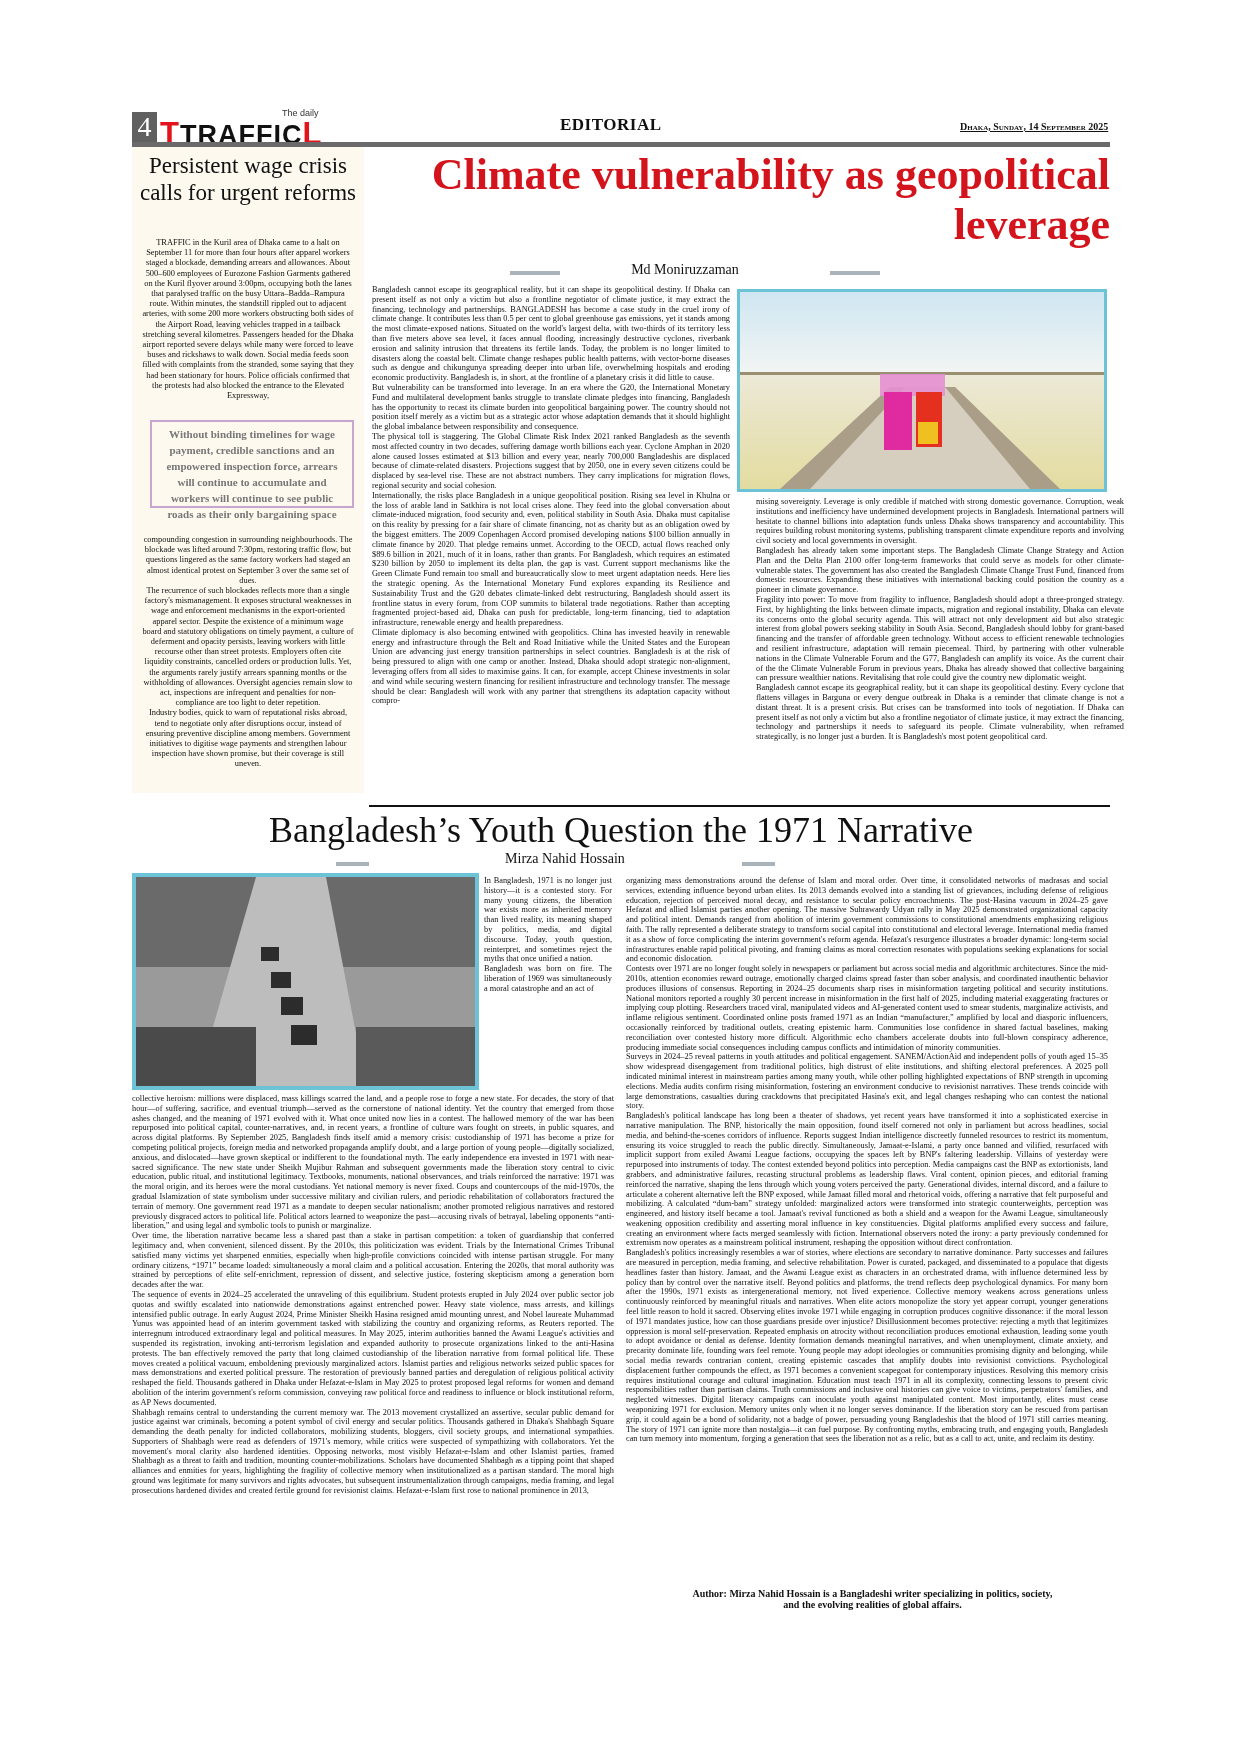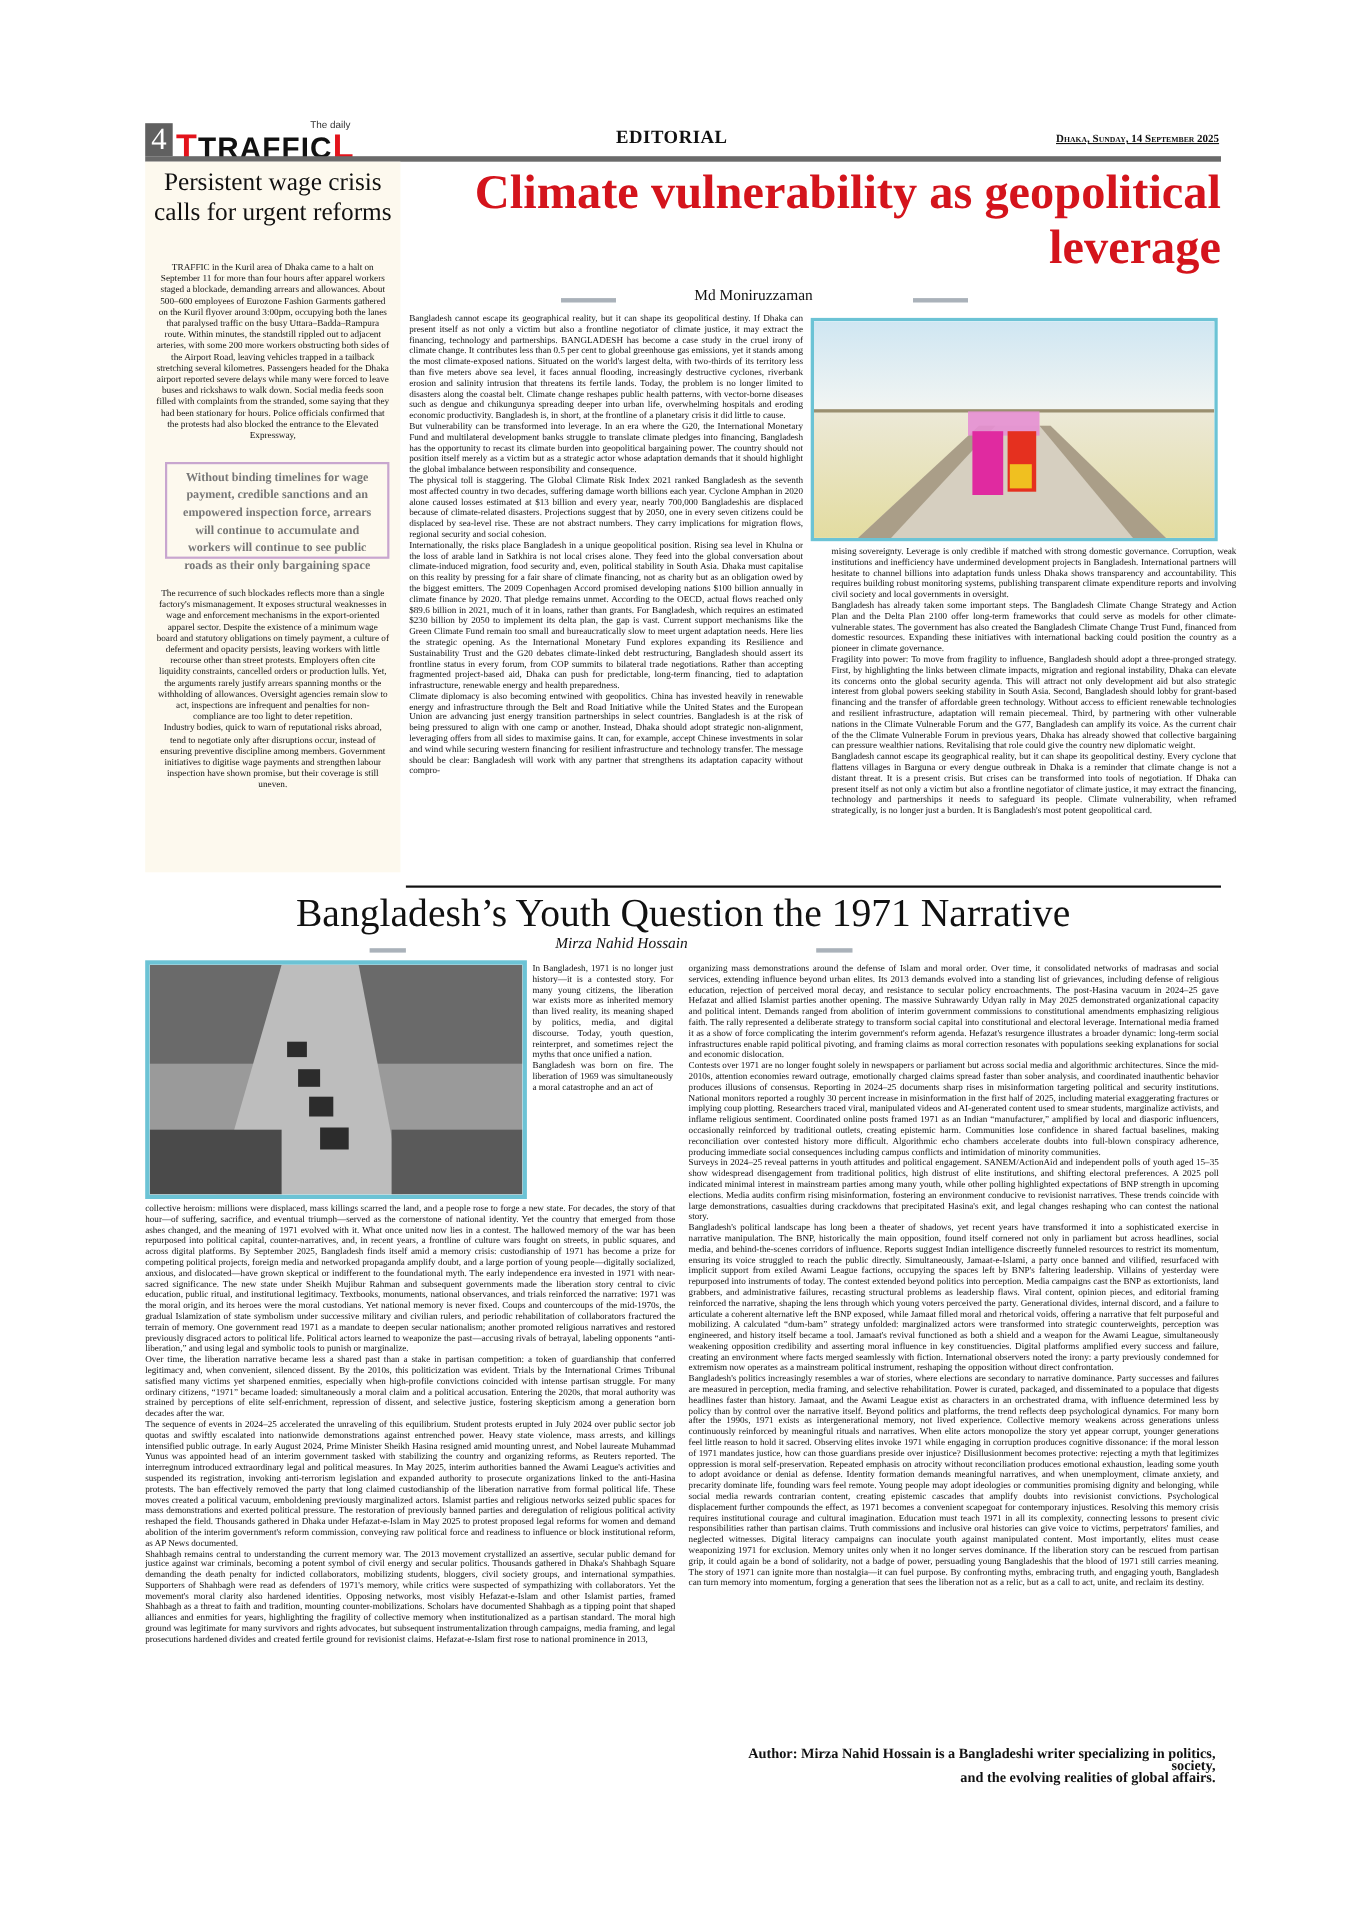--- a/index.html
+++ b/index.html
@@ -24,21 +24,21 @@
   
   .headline{left:380px;top:150px;width:730px;text-align:right;color:#d4141c;font-weight:bold;font-size:44px;line-height:50px;}
   .byline-rule{height:4px;background:#aab2ba;}
   .byline{font-size:14px;text-align:center;}
   .col{position:absolute;font-size:8.3px;line-height:9.8px;text-align:justify;}
   .col p{margin:0;}
   .photo1{left:737px;top:289px;width:370px;height:203px;border:3px solid #6cc3d5;box-sizing:border-box;overflow:hidden;}
   .divider{left:369px;top:805px;width:741px;height:2px;background:#111;}
   .headline2{left:132px;top:808px;width:978px;text-align:center;font-size:36px;line-height:44px;}
   .photo2{left:132px;top:873px;width:347px;height:217px;border:4px solid #6cc3d5;box-sizing:border-box;overflow:hidden;}
-  .author-note{left:640px;top:1588px;width:465px;text-align:right;font-weight:bold;font-size:13px;line-height:11px;}
+  .author-note{left:640px;top:1588px;width:465px;text-align:center;font-weight:bold;font-size:10px;line-height:11px;}
 </style>
 </head>
 <body>
 
 <div class="abs pg-num">4</div>
 <div class="abs logo">
   <span class="daily">The daily</span>
   <span class="big"><span class="red">T</span><span>TRAFFIC</span><span class="red">L</span></span>
 </div>
 <div class="abs section-label">EDITORIAL</div>
@@ -47,20 +47,21 @@
 
 <div class="abs sidebar"></div>
 <div class="abs sb-title">Persistent wage crisis calls for urgent reforms</div>
 <div class="sb-text" style="top:238px;">
   <p>TRAFFIC in the Kuril area of Dhaka came to a halt on September 11 for more than four hours after apparel workers staged a blockade, demanding arrears and allowances. About 500–600 employees of Eurozone Fashion Garments gathered on the Kuril flyover around 3:00pm, occupying both the lanes that paralysed traffic on the busy Uttara–Badda–Rampura route. Within minutes, the standstill rippled out to adjacent arteries, with some 200 more workers obstructing both sides of the Airport Road, leaving vehicles trapped in a tailback stretching several kilometres. Passengers headed for the Dhaka airport reported severe delays while many were forced to leave buses and rickshaws to walk down. Social media feeds soon filled with complaints from the stranded, some saying that they had been stationary for hours. Police officials confirmed that the protests had also blocked the entrance to the Elevated Expressway,</p>
 </div>
 <div class="abs pull">
   <div class="pull-text">Without binding timelines for wage payment, credible sanctions and an empowered inspection force, arrears will continue to accumulate and workers will continue to see public roads as their only bargaining space</div>
 </div>
 <div class="sb-text" style="top:535px;">
+  <p>compounding congestion in surrounding neighbourhoods. The blockade was lifted around 7:30pm, restoring traffic flow, but questions lingered as the same factory workers had staged an almost identical protest on September 3 over the same set of dues.</p>
   <p>The recurrence of such blockades reflects more than a single factory's mismanagement. It exposes structural weaknesses in wage and enforcement mechanisms in the export-oriented apparel sector. Despite the existence of a minimum wage board and statutory obligations on timely payment, a culture of deferment and opacity persists, leaving workers with little recourse other than street protests. Employers often cite liquidity constraints, cancelled orders or production lulls. Yet, the arguments rarely justify arrears spanning months or the withholding of allowances. Oversight agencies remain slow to act, inspections are infrequent and penalties for non-compliance are too light to deter repetition.</p>
   <p>Industry bodies, quick to warn of reputational risks abroad, tend to negotiate only after disruptions occur, instead of ensuring preventive discipline among members. Government initiatives to digitise wage payments and strengthen labour inspection have shown promise, but their coverage is still uneven.</p>
 </div>
 
 <div class="abs headline">Climate vulnerability as geopolitical leverage</div>
 <div class="abs byline-rule" style="left:510px;top:271px;width:50px;"></div>
 <div class="abs byline" style="left:560px;top:262px;width:250px;">Md Moniruzzaman</div>
 <div class="abs byline-rule" style="left:830px;top:271px;width:50px;"></div>
 
 <div class="col" style="left:372px;top:285px;width:358px;">
@@ -100,21 +101,21 @@
   <p>mising sovereignty. Leverage is only credible if matched with strong domestic governance. Corruption, weak institutions and inefficiency have undermined development projects in Bangladesh. International partners will hesitate to channel billions into adaptation funds unless Dhaka shows transparency and accountability. This requires building robust monitoring systems, publishing transparent climate expenditure reports and involving civil society and local governments in oversight.</p>
   <p>Bangladesh has already taken some important steps. The Bangladesh Climate Change Strategy and Action Plan and the Delta Plan 2100 offer long-term frameworks that could serve as models for other climate-vulnerable states. The government has also created the Bangladesh Climate Change Trust Fund, financed from domestic resources. Expanding these initiatives with international backing could position the country as a pioneer in climate governance.</p>
   <p>Fragility into power: To move from fragility to influence, Bangladesh should adopt a three-pronged strategy. First, by highlighting the links between climate impacts, migration and regional instability, Dhaka can elevate its concerns onto the global security agenda. This will attract not only development aid but also strategic interest from global powers seeking stability in South Asia. Second, Bangladesh should lobby for grant-based financing and the transfer of affordable green technology. Without access to efficient renewable technologies and resilient infrastructure, adaptation will remain piecemeal. Third, by partnering with other vulnerable nations in the Climate Vulnerable Forum and the G77, Bangladesh can amplify its voice. As the current chair of the the Climate Vulnerable Forum in previous years, Dhaka has already showed that collective bargaining can pressure wealthier nations. Revitalising that role could give the country new diplomatic weight.</p>
   <p>Bangladesh cannot escape its geographical reality, but it can shape its geopolitical destiny. Every cyclone that flattens villages in Barguna or every dengue outbreak in Dhaka is a reminder that climate change is not a distant threat. It is a present crisis. But crises can be transformed into tools of negotiation. If Dhaka can present itself as not only a victim but also a frontline negotiator of climate justice, it may extract the financing, technology and partnerships it needs to safeguard its people. Climate vulnerability, when reframed strategically, is no longer just a burden. It is Bangladesh's most potent geopolitical card.</p>
 </div>
 
 <div class="abs divider"></div>
 
 <div class="abs headline2">Bangladesh’s Youth Question the 1971 Narrative</div>
 <div class="abs byline-rule" style="left:336px;top:862px;width:33px;"></div>
-<div class="abs byline" style="left:420px;top:851px;width:290px;font-style:italic;">Mirza Nahid Hossain</div>
+<div class="abs byline" style="left:420px;top:851px;width:290px;">Mirza Nahid Hossain</div>
 
 <div class="abs byline-rule" style="left:742px;top:862px;width:33px;"></div>
 
 <div class="abs photo2">
   <svg width="339" height="209" viewBox="0 0 339 209">
     <rect width="339" height="209" fill="#9a9a9a"></rect>
     <rect width="339" height="90" fill="#6a6a6a"></rect>
     <polygon points="120,0 190,0 230,209 60,209" fill="#bdbdbd"></polygon>
     <rect x="125" y="70" width="18" height="14" fill="#2c2c2c"></rect>
     <rect x="135" y="95" width="20" height="16" fill="#2c2c2c"></rect>

